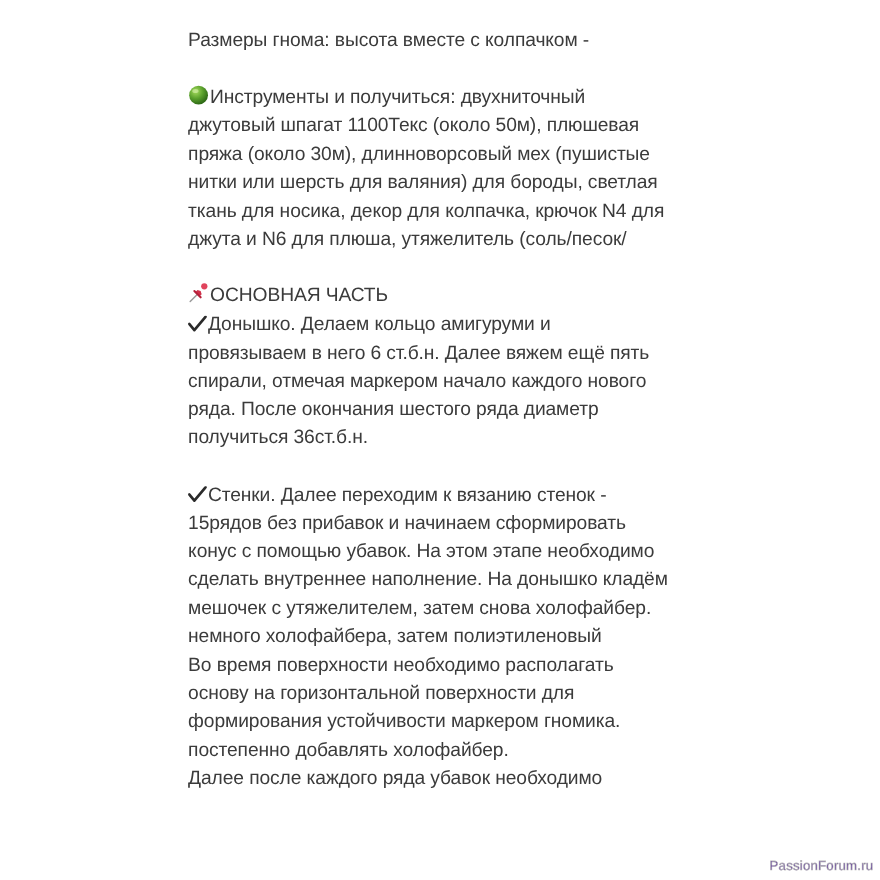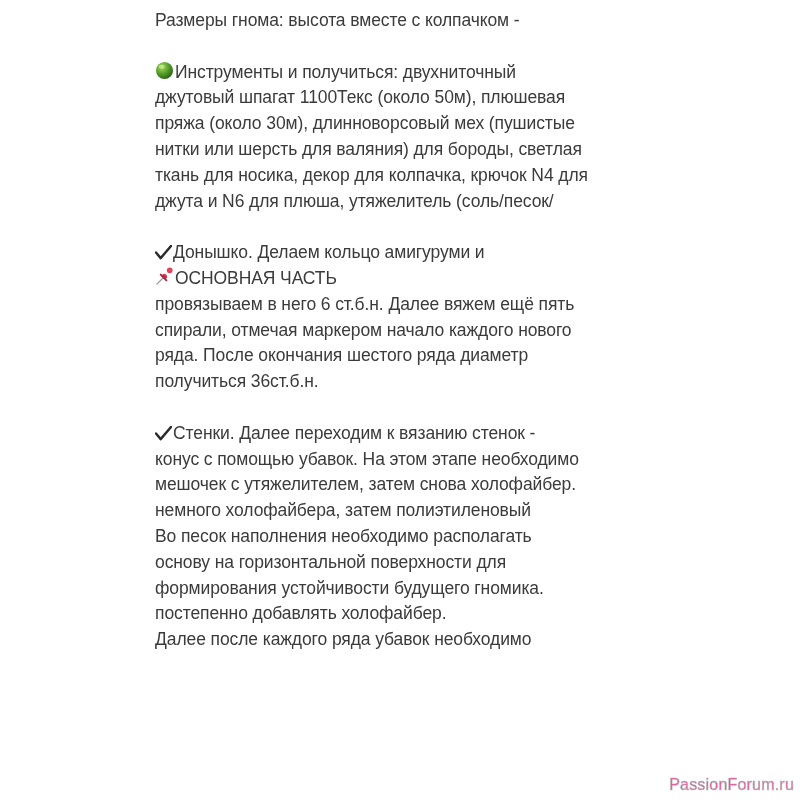--- a/index.html
+++ b/index.html
@@ -20,35 +20,35 @@
       position: absolute;
       left: 155px;
       top: 8px;
       width: 560px;
       font-family: "Liberation Sans", sans-serif;
       font-size: 17.5px;
       line-height: 25.8px;
       color: #3b3b3b;
       letter-spacing: -0.1px;
     }
-    .para { margin: 0; white-space: nowrap; }
+    .para { margin: 16px; white-space: nowrap; }
     .para + .para { margin-top: 25.8px; }
     .line { display: block; height: 25.8px; }
     .icon {
       display: inline-block;
       vertical-align: -2px;
       margin-right: 1px;
     }
     .watermark {
       position: absolute;
       right: 6px;
       bottom: 6px;
       font-family: "Liberation Sans", sans-serif;
-      font-size: 16px;
-      color: #ec4899;
+      font-size: 12px;
+      color: #4c1d95;
       -webkit-text-stroke: 0.6px #b8b8b8;
       letter-spacing: 0.2px;
     }
   </style>
 </head>
 <body>
 
 <div class="page">
   <div class="content">
 
@@ -75,55 +75,57 @@
       <span class="line">джутовый шпагат 1100Текс (около 50м), плюшевая</span>
       <span class="line">пряжа (около 30м), длинноворсовый мех (пушистые</span>
       <span class="line">нитки или шерсть для валяния) для бороды, светлая</span>
       <span class="line">ткань для носика, декор для колпачка, крючок N4 для</span>
       <span class="line">джута и N6 для плюша, утяжелитель (соль/песок/</span>
     </div>
 
     <div class="para">
       <span class="line">
         <span class="icon">
-          <svg width="17" height="15" viewBox="0 0 18 16">
-            <path d="M1 8 L6 14 L17 1" fill="none" stroke="#2b2b2b" stroke-width="2.6" stroke-linecap="round" stroke-linejoin="round"></path>
-          </svg>
-        </span><span>Донышко. Делаем кольцо амигуруми и</span>
-      </span>
-      <span class="line">
-        <span class="icon">
           <svg width="19" height="19" viewBox="0 0 20 20">
             <line x1="2" y1="18" x2="9" y2="11" stroke="#9a9a9a" stroke-width="1.4" stroke-linecap="round"></line>
             <path d="M7 9 L11 13 L13 11 L12 8 L15 5 L16 6 L18 4 L16 2 L14 4 L15 5 L12 8 L9 7 Z" fill="#d0304a"></path>
             <circle cx="15.5" cy="3.5" r="3" fill="#e0435c"></circle>
             <path d="M6 8 L12 14" stroke="#b4203a" stroke-width="2" stroke-linecap="round"></path>
           </svg>
         </span><span>ОСНОВНАЯ ЧАСТЬ</span>
+      </span>
+      <span class="line">
+        <span class="icon">
+          <svg width="17" height="15" viewBox="0 0 18 16">
+            <path d="M1 8 L6 14 L17 1" fill="none" stroke="#2b2b2b" stroke-width="2.6" stroke-linecap="round" stroke-linejoin="round"></path>
+          </svg>
+        </span><span>Донышко. Делаем кольцо амигуруми и</span>
       </span>
       <span class="line">провязываем в него 6 ст.б.н. Далее вяжем ещё пять</span>
       <span class="line">спирали, отмечая маркером начало каждого нового</span>
       <span class="line">ряда. После окончания шестого ряда диаметр</span>
       <span class="line">получиться 36ст.б.н.</span>
     </div>
 
     <div class="para">
       <span class="line">
         <span class="icon">
           <svg width="17" height="15" viewBox="0 0 18 16">
             <path d="M1 8 L6 14 L17 1" fill="none" stroke="#2b2b2b" stroke-width="2.6" stroke-linecap="round" stroke-linejoin="round"></path>
           </svg>
         </span><span>Стенки. Далее переходим к вязанию стенок -</span>
       </span>
+      <span class="line">15рядов без прибавок и начинаем сформировать</span>
       <span class="line">конус с помощью убавок. На этом этапе необходимо</span>
+      <span class="line">сделать внутреннее наполнение. На донышко кладём</span>
       <span class="line">мешочек с утяжелителем, затем снова холофайбер.</span>
       <span class="line">немного холофайбера, затем полиэтиленовый</span>
-      <span class="line">Во песок наполнения необходимо располагать</span>
+      <span class="line">Во время поверхности необходимо располагать</span>
       <span class="line">основу на горизонтальной поверхности для</span>
-      <span class="line">формирования устойчивости  будущего гномика.</span>
+      <span class="line">формирования устойчивости  маркером гномика.</span>
       <span class="line">постепенно добавлять холофайбер.</span>
       <span class="line">Далее после каждого ряда убавок необходимо</span>
     </div>
 
   </div>
 
   <div class="watermark">PassionForum.ru</div>
 </div>
 
 </body></html>

